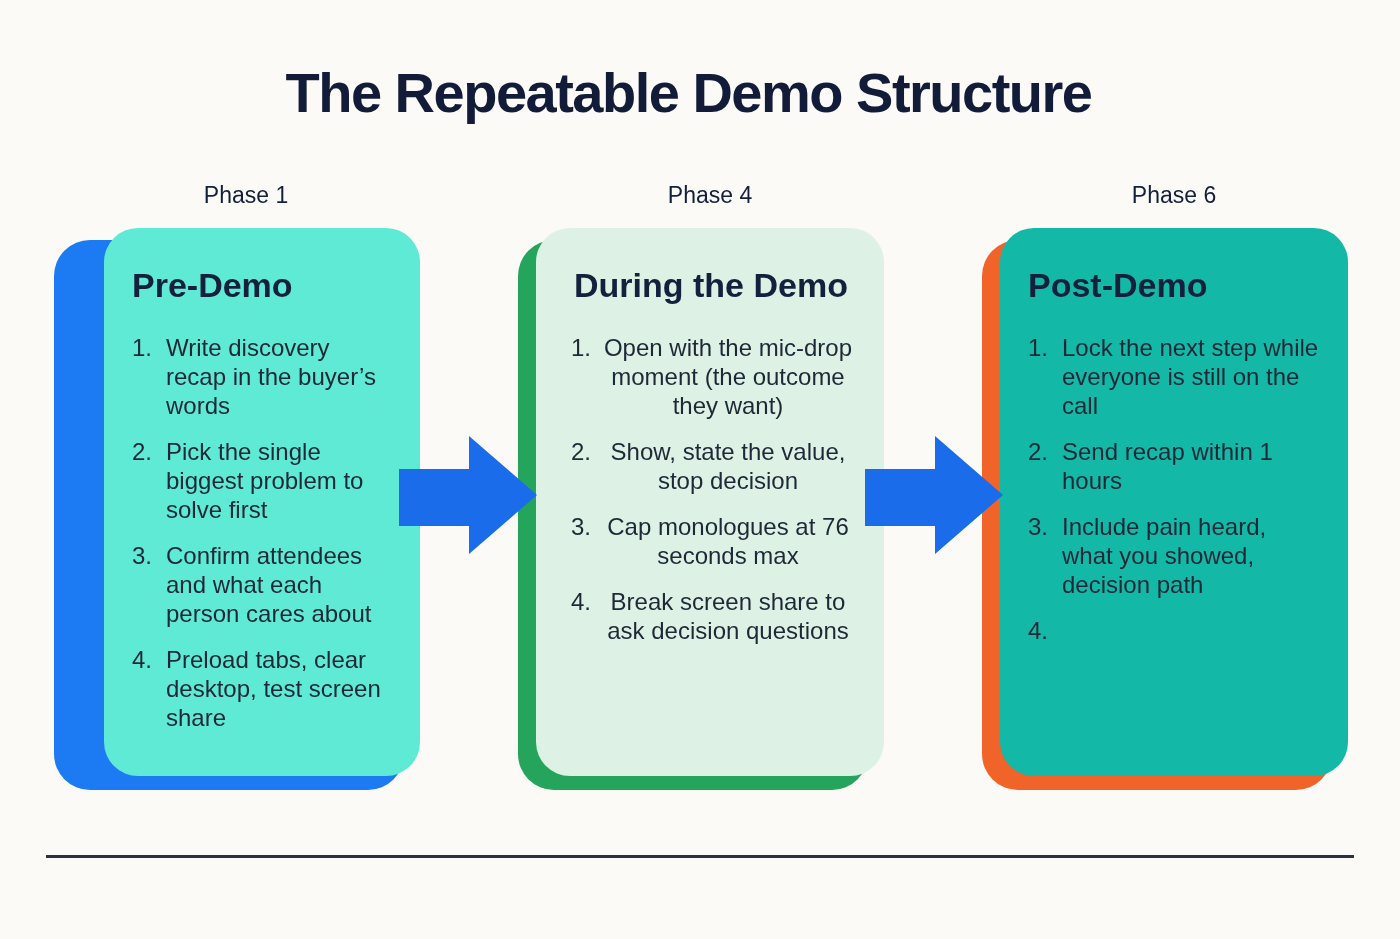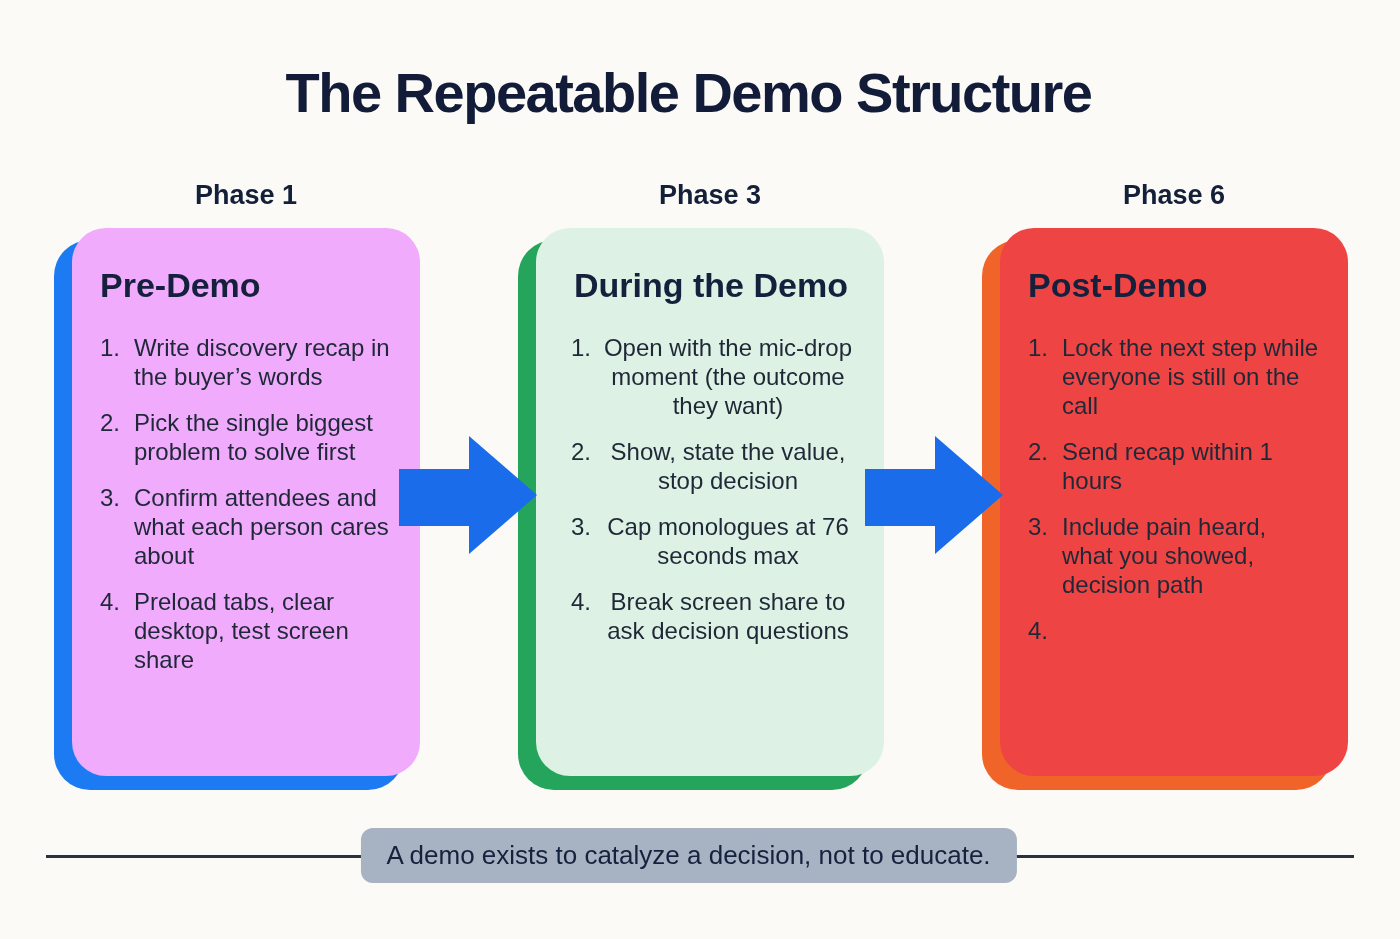--- a/index.html
+++ b/index.html
@@ -28,22 +28,22 @@
     letter-spacing: -1.5px;
     color: #121c38;
   }
   .phase {
     position: absolute;
     top: 176px;
     width: 348px;
   }
   .phase-label {
     text-align: center;
-    font-size: 27px;
-    font-weight: 700;
+    font-size: 23px;
+    font-weight: 400;
     color: #14203a;
     height: 38px;
     line-height: 38px;
   }
   .card-wrap {
     position: relative;
     margin-top: 14px;
     height: 548px;
   }
   .card-back {
@@ -120,21 +120,21 @@
 <body>
 
 <div class="canvas">
 
   <h1 class="main-title">The Repeatable Demo Structure</h1>
 
   <section class="phase" style="left:72px">
     <div class="phase-label">Phase 1</div>
     <div class="card-wrap">
       <div class="card-back" style="background: rgb(28, 123, 242);"></div>
-      <div class="card" style="background: #f0abfc;">
+      <div class="card" style="background: #5eead4; margin-left: 32px;">
         <h2 class="card-heading">Pre-Demo</h2>
         <ul class="card-list">
           <li>
               <span class="num">1.</span>
               <span class="txt">Write discovery recap in the buyer’s words</span>
             </li>
           <li>
               <span class="num">2.</span>
               <span class="txt">Pick the single biggest problem to solve first</span>
             </li>
@@ -145,21 +145,21 @@
           <li>
               <span class="num">4.</span>
               <span class="txt">Preload tabs, clear desktop, test screen share</span>
             </li>
         </ul>
       </div>
     </div>
   </section>
 
   <section class="phase" style="left:536px">
-    <div class="phase-label">Phase 3</div>
+    <div class="phase-label">Phase 4</div>
     <div class="card-wrap">
       <div class="card-back" style="background: rgb(37, 165, 91);"></div>
       <div class="card" style="background: rgb(221, 242, 228); text-align: center;">
         <h2 class="card-heading">During the Demo</h2>
         <ul class="card-list">
           <li>
               <span class="num">1.</span>
               <span class="txt">Open with the mic-drop moment (the outcome they want)</span>
             </li>
           <li>
@@ -176,21 +176,21 @@
             </li>
         </ul>
       </div>
     </div>
   </section>
 
   <section class="phase" style="left:1000px">
     <div class="phase-label">Phase 6</div>
     <div class="card-wrap">
       <div class="card-back" style="background: rgb(240, 100, 42);"></div>
-      <div class="card" style="background: #ef4444;">
+      <div class="card" style="background: #14b8a6;">
         <h2 class="card-heading">Post-Demo</h2>
         <ul class="card-list">
           <li>
               <span class="num">1.</span>
               <span class="txt">Lock the next step while everyone is still on the call</span>
             </li>
           <li>
               <span class="num">2.</span>
               <span class="txt">Send recap within 1 hours</span>
             </li>
@@ -207,15 +207,14 @@
   </section>
 
   <svg class="arrow arrow-1" viewBox="0 0 138 118">
     <polygon points="0,33 70,33 70,0 138,59 70,118 70,90 0,90" fill="#1a6ceb"></polygon>
   </svg>
   <svg class="arrow arrow-2" viewBox="0 0 138 118">
     <polygon points="0,33 70,33 70,0 138,59 70,118 70,90 0,90" fill="#1a6ceb"></polygon>
   </svg>
 
   <div class="footer-line" style="background: rgb(41, 50, 63);"></div>
-  <div class="footer-quote" style="background: rgb(167, 178, 194);">A demo exists to catalyze a decision, not to educate.</div>
 
 </div>
 
 </body></html>

